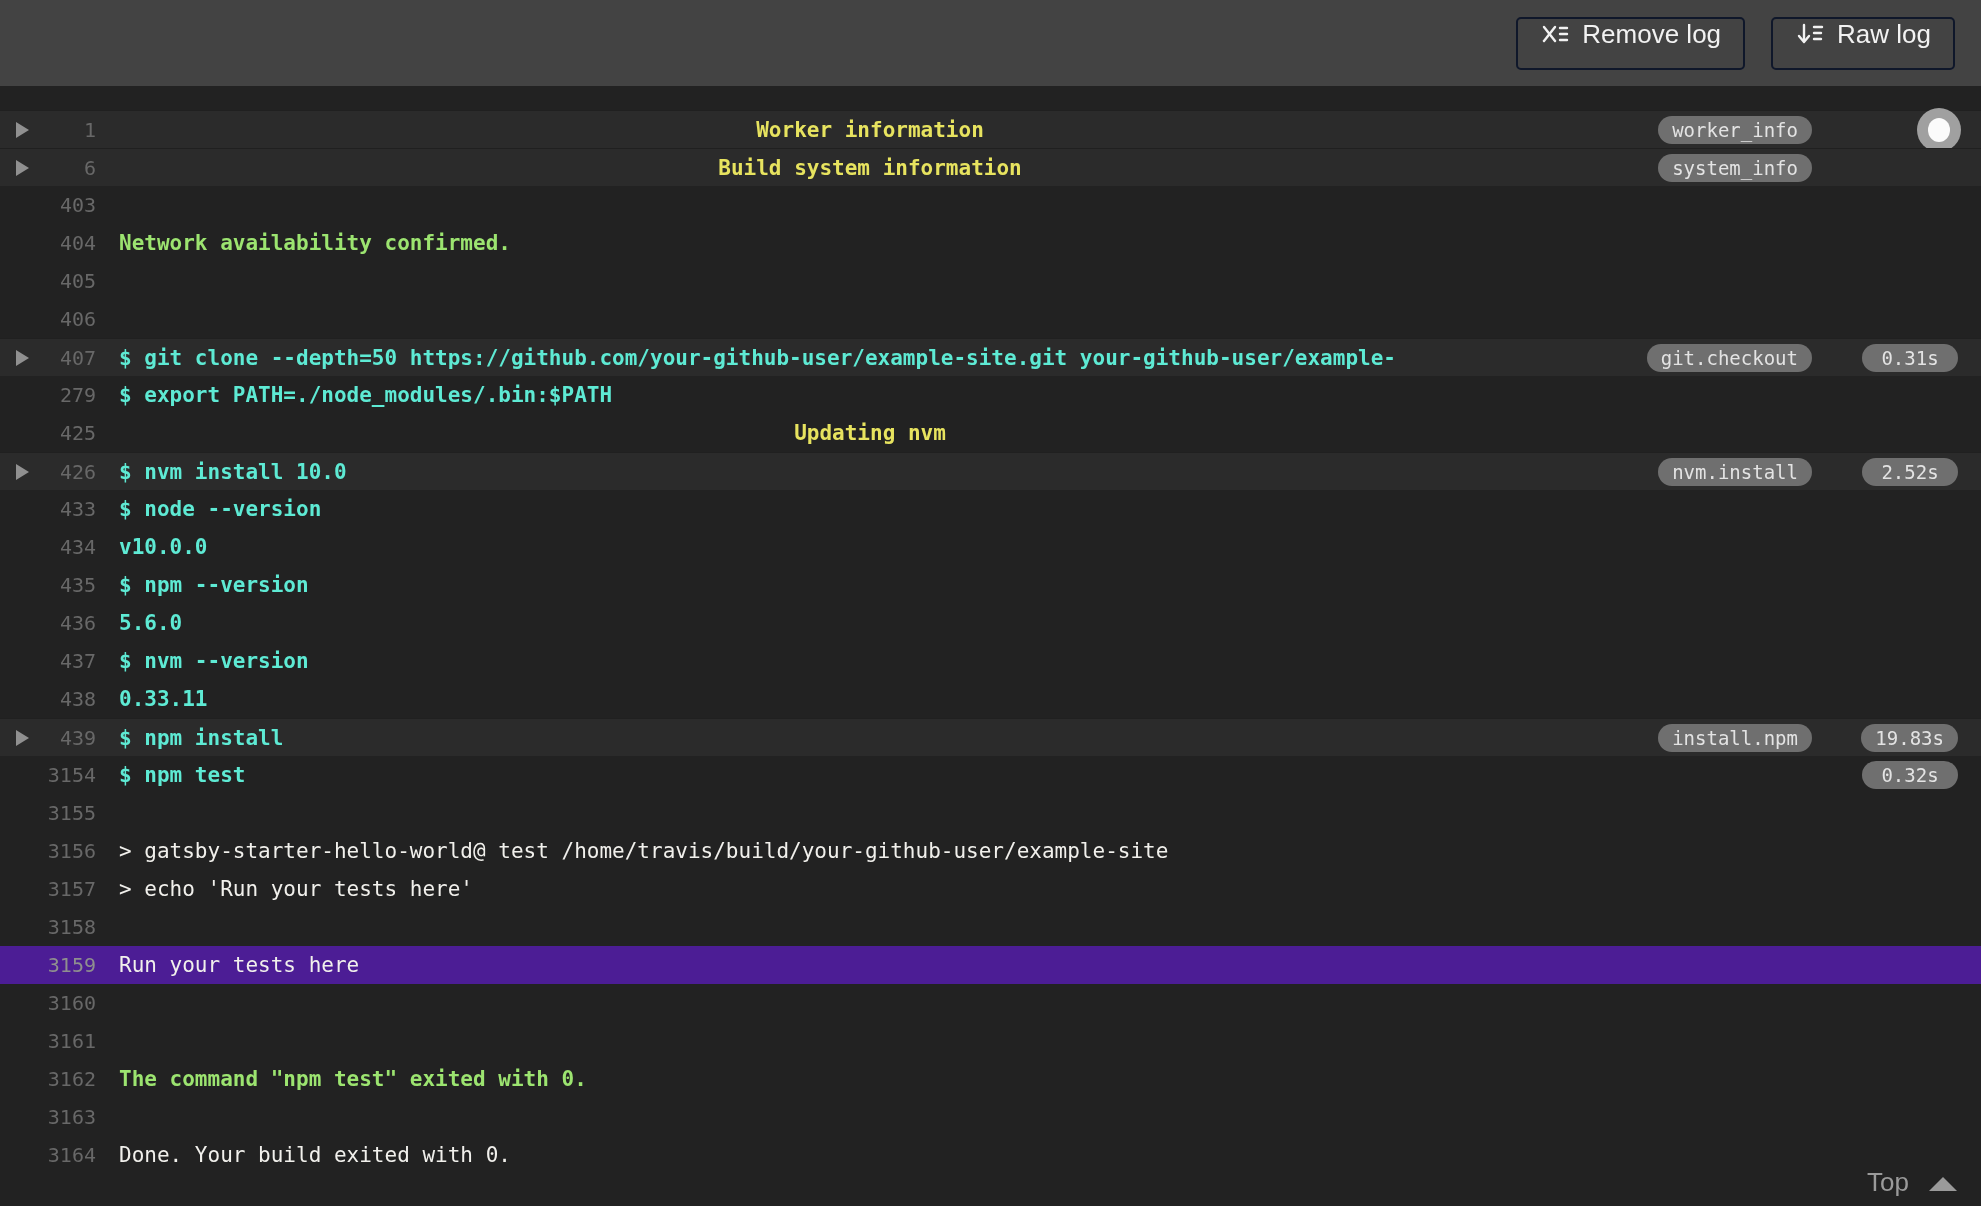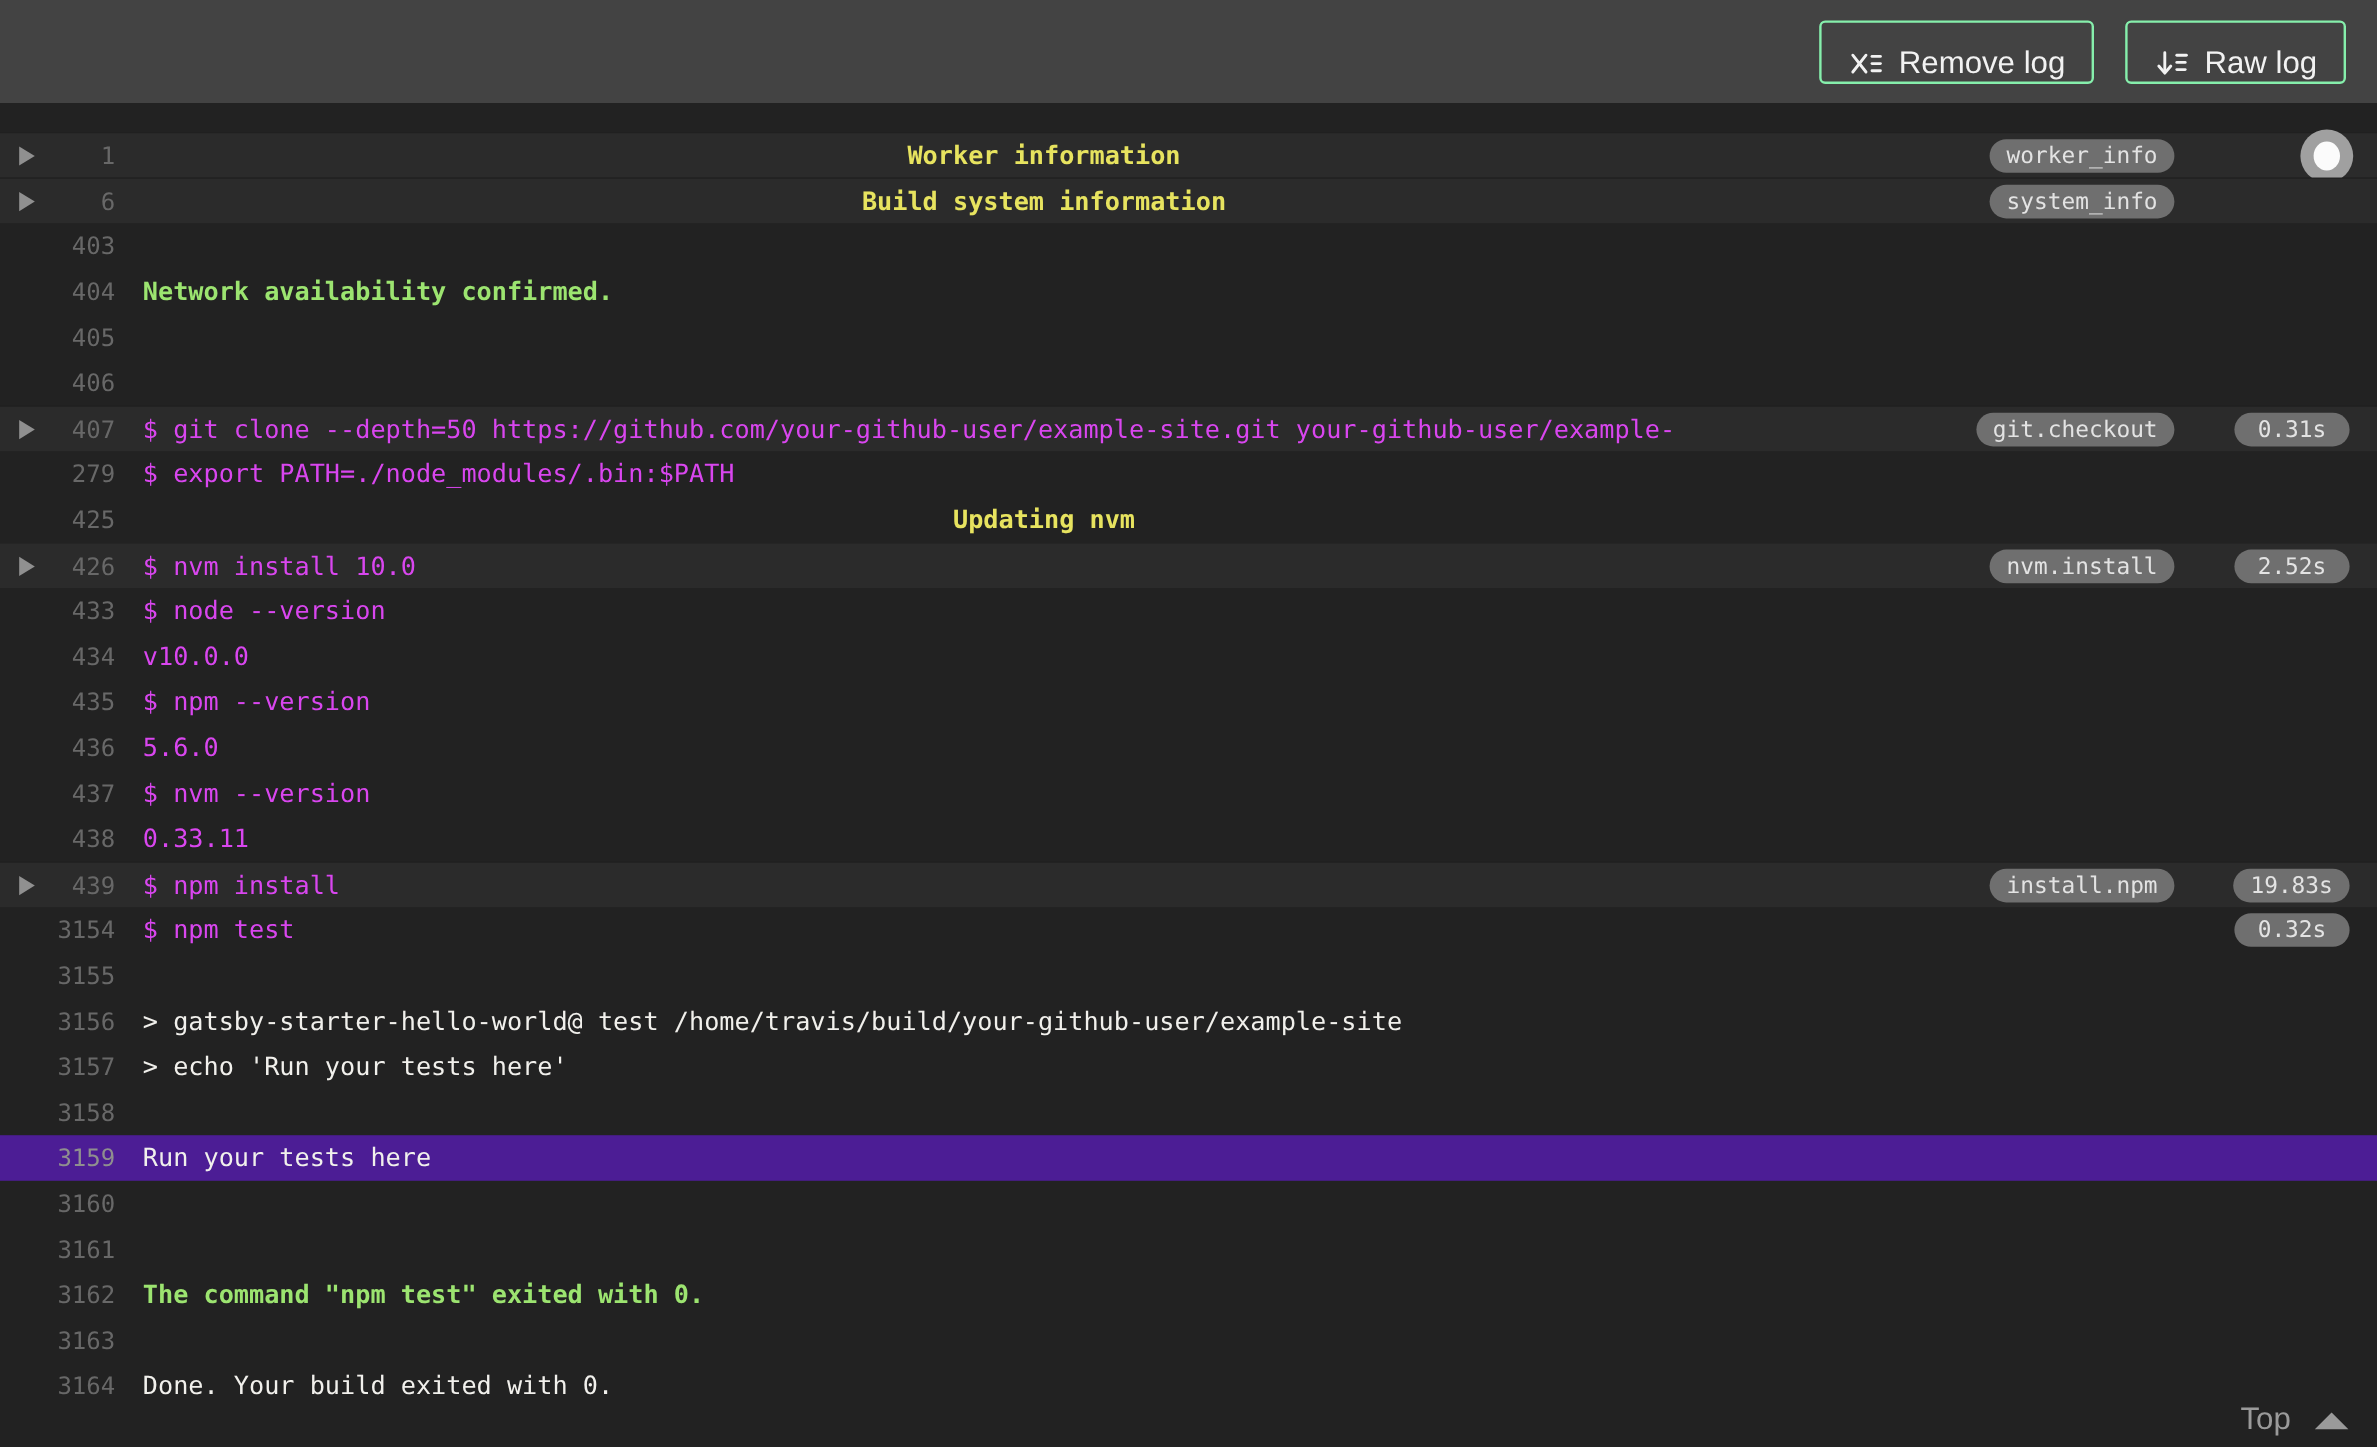--- a/index.html
+++ b/index.html
@@ -15,25 +15,25 @@
   .topbar {
     height: 86px;
     background: #434343;
     display: flex;
     align-items: center;
     justify-content: flex-end;
     gap: 26px;
     padding-right: 26px;
   }
   .tb-btn {
-    display: flex; align-items: flex-end; gap: 12px;
+    display: flex; align-items: flex-start; gap: 12px;
     height: 53px;
     padding: 0 22px;
     background: transparent;
-    border: 2px solid #86efac;
+    border: 2px solid #0f172a;
     border-radius: 5px;
     color: #f2f2f2;
     font-family: "Liberation Sans", sans-serif;
     font-size: 26px;
     cursor: pointer;
   }
   .tb-btn svg { display: block; }
 
   
   .log {
@@ -77,21 +77,21 @@
   .log-text {
     margin-left: 23px;
     margin-right: 360px;
     flex: 1 1 auto;
     min-width: 0;
     white-space: pre;
     overflow: hidden;
   }
   .log-text.header  { color: #e7e35f; font-weight: bold; text-align: center; }
   .log-text.success { color: #9ce470; font-weight: bold; }
-  .log-text.strong  { color: #d946ef; font-weight: normal; }
+  .log-text.strong  { color: #5eead4; font-weight: bold; }
   .log-text.plain   { color: #f1f0ec; font-weight: normal; }
 
   .pill {
     position: absolute;
     top: 50%; transform: translateY(-50%);
     height: 28px;
     line-height: 28px;
     padding: 0 14px;
     background: #6f6f6f;
     color: #e3e3e3;

